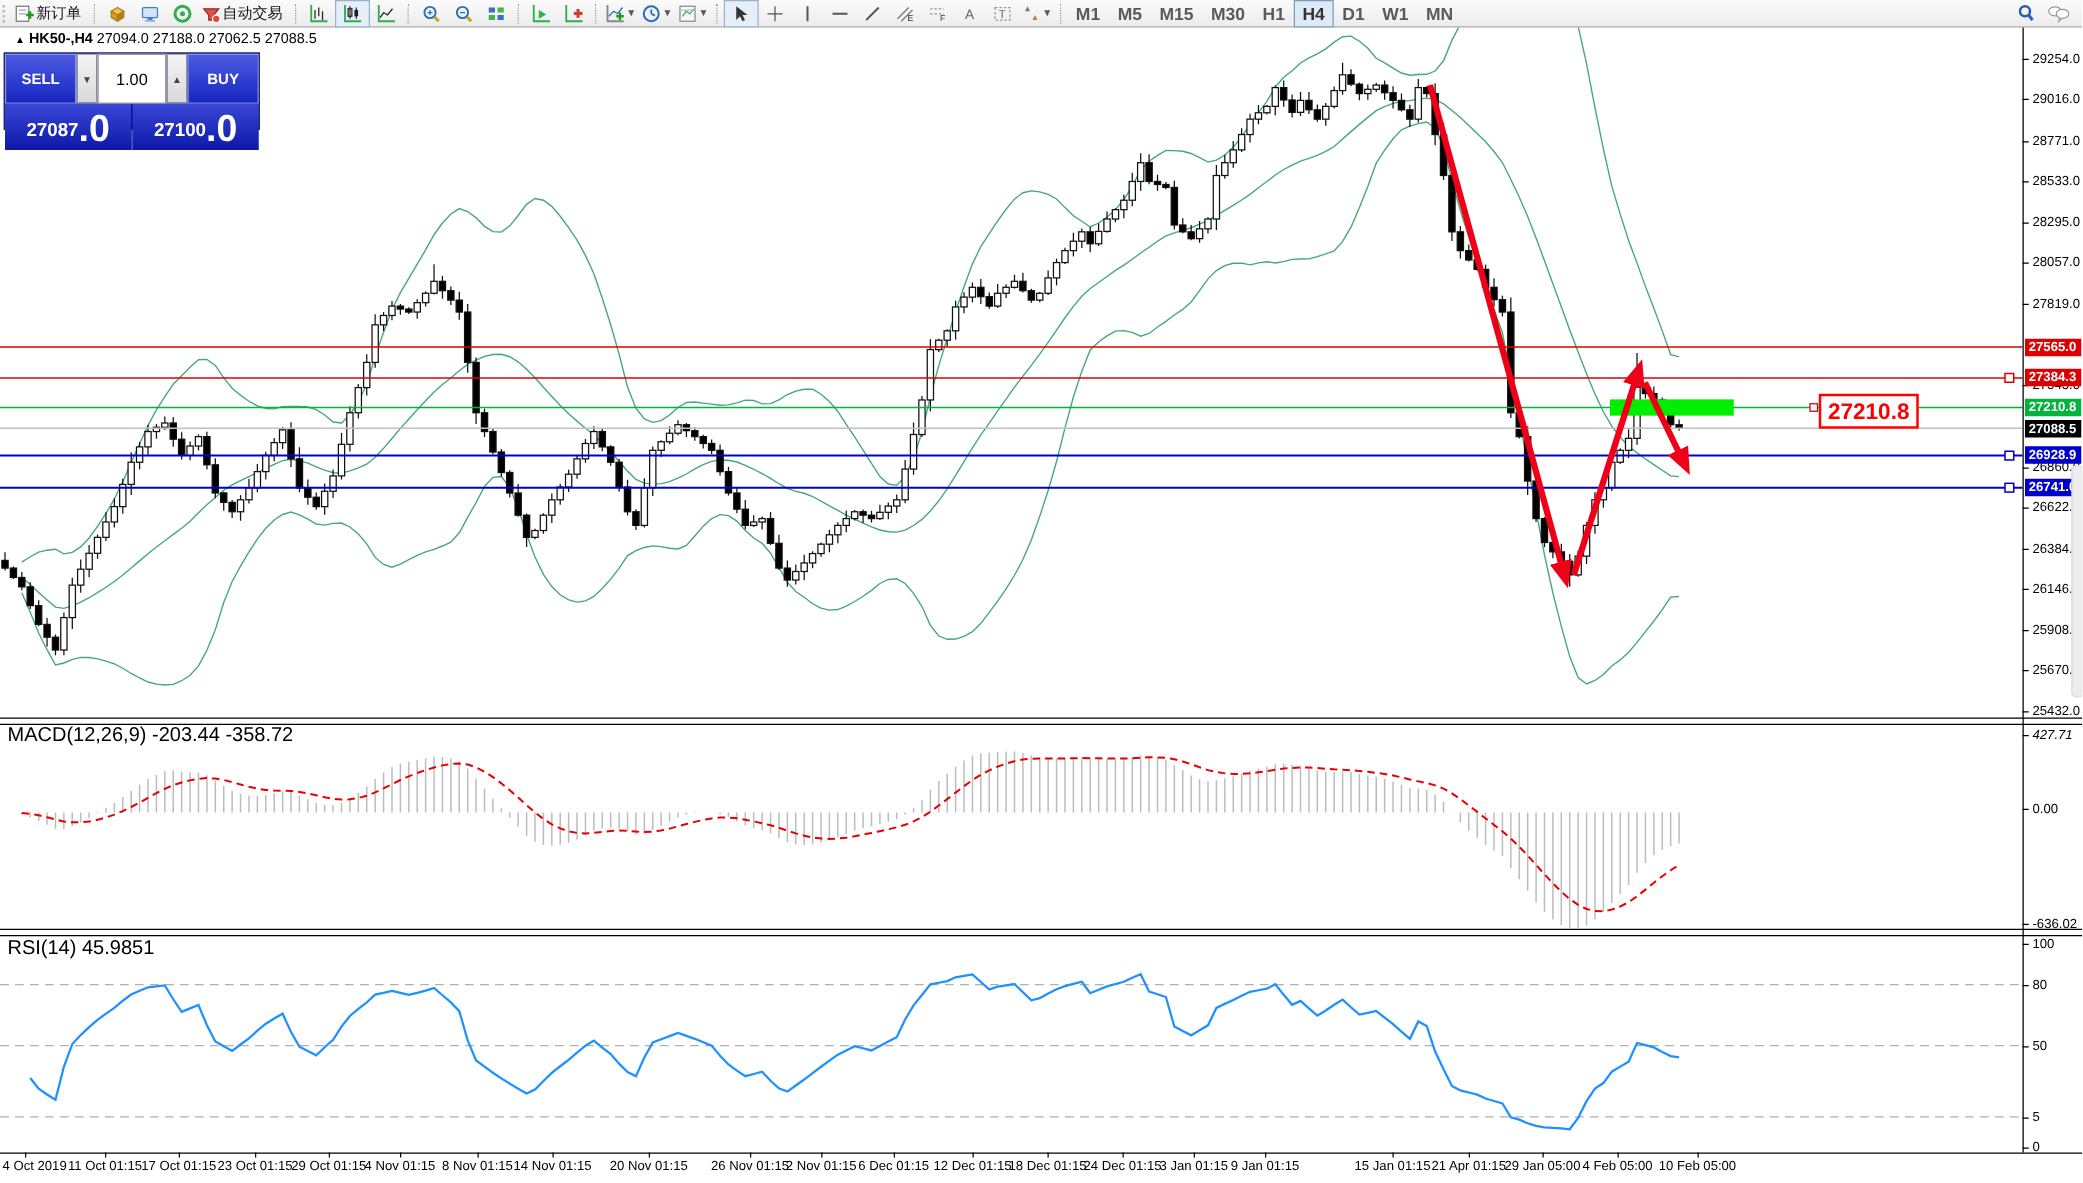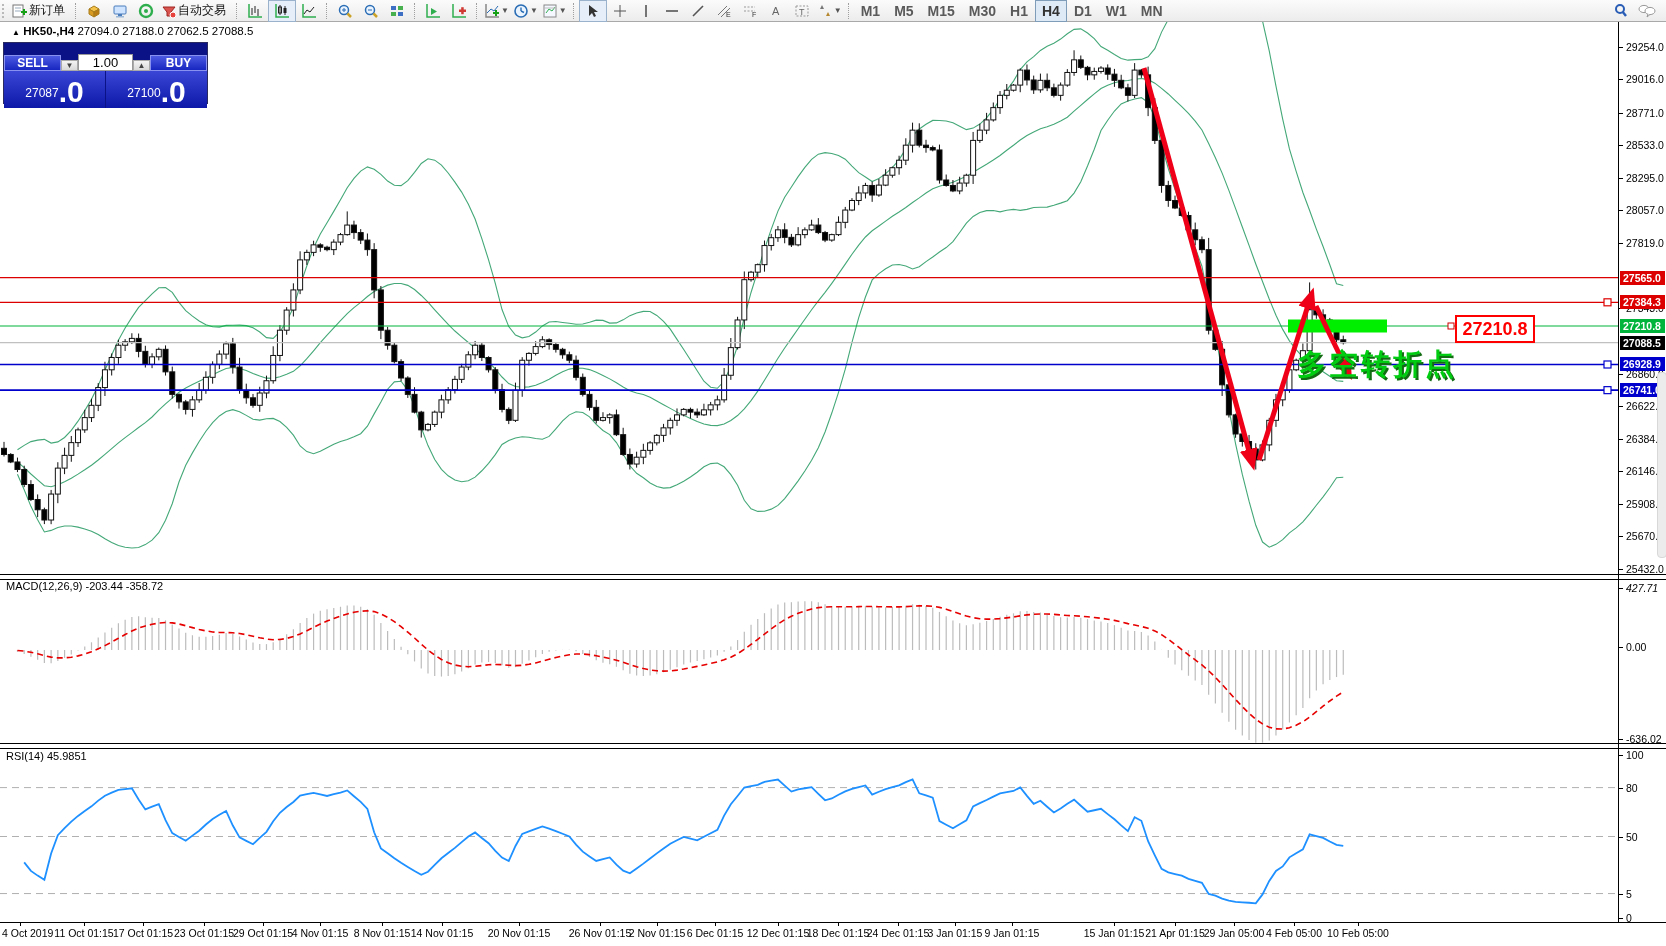--- a/index.html
+++ b/index.html
@@ -22,35 +22,35 @@
   #title-row b{font-weight:bold;}
   .hsep{position:absolute;left:0;width:1666px;height:4px;background:#fff;border-top:1px solid #000;border-bottom:1px solid #000;}
   #vaxis{position:absolute;left:1618px;top:22px;width:1px;height:900px;background:#000;}
   #baseline{position:absolute;left:0;top:922px;width:1666px;height:1px;background:#000;}
   .ytick{position:absolute;left:1626px;transform:translateY(-50%);font-size:10.5px;color:#000;white-space:nowrap;}
   .ydash{position:absolute;left:1618px;width:5px;height:1px;background:#000;}
   .badge{position:absolute;left:1620px;transform:translateY(-50%);font-size:10.5px;font-weight:bold;color:#fff;
          padding:1px 4px 1px 3px;white-space:nowrap;}
   .xlab{position:absolute;top:927px;font-size:10.5px;color:#000;white-space:nowrap;}
   .xdash{position:absolute;top:922px;width:1px;height:4px;background:#000;}
-  .indlabel{position:absolute;left:6px;font-size:11px;color:#000;white-space:nowrap;}
+  .indlabel{position:absolute;left:6px;font-size:16px;color:#000;white-space:nowrap;}
   
   #ocw{position:absolute;left:3px;top:42px;width:205px;height:62px;background:#0a1286;border:1px solid #2a2a60;
        box-sizing:border-box;color:#fff;}
-  #ocw .row1{display:flex;height:28px;align-items:flex-end;}
+  #ocw .row1{display:flex;height:40px;}
   .obtn{background:linear-gradient(#4c5ae2,#1726c0);border:1px solid #8890f0;box-sizing:border-box;color:#fff;
         font-size:12px;font-weight:bold;display:flex;align-items:center;justify-content:center;width:57px;}
   .spin{width:17px;background:linear-gradient(#f4f4f4,#d9d9d9);border:1px solid #aaa;box-sizing:border-box;
         color:#444;font-size:8px;display:flex;align-items:center;justify-content:center;}
   #vol{width:55px;border:1px solid #999;box-sizing:border-box;font-size:13px;text-align:center;
        font-family:"Liberation Sans",sans-serif;padding:0;}
   #ocw .row2{display:flex;height:37px;}
   .oprice{width:102px;display:flex;align-items:flex-end;justify-content:center;
           background:linear-gradient(#3946d6,#0d18a8);}
-  .oprice .m{font-size:12px;font-weight:normal;line-height:30px;}
+  .oprice .m{font-size:15px;font-weight:bold;line-height:30px;}
   .oprice .b{font-size:30px;font-weight:bold;line-height:32px;}
   #ocw .gap{width:1px;background:#0a1286;}
   
   #plabel{position:absolute;left:1455px;top:315px;width:76px;height:24px;border:2px solid #f00;background:#fff;
           color:#f00;font-size:18px;font-weight:bold;display:flex;align-items:center;justify-content:center;}
   #cntext{position:absolute;left:1297px;top:345px;font-size:29px;font-weight:bold;color:#00cc11;
           letter-spacing:3px;text-shadow:2px 2px 0 #136b13;white-space:nowrap;}
   #thumb{position:absolute;left:1657px;top:372px;width:8px;height:184px;background:#ececec;
          border:1px solid #d8d8d8;border-radius:4px;}
   svg text{font-family:"Liberation Sans",sans-serif;}
@@ -1055,16 +1055,15 @@
 <div id="badges">
       <div class="badge" style="top: 277.633px; background: rgb(221, 0, 0);">27565.0</div>
       <div class="badge" style="top: 302.308px; background: rgb(221, 0, 0);">27384.3</div>
       <div class="badge" style="top: 325.999px; background: rgb(0, 180, 60);">27210.8</div>
       <div class="badge" style="top: 342.699px; background: rgb(0, 0, 0);">27088.5</div>
       <div class="badge" style="top: 364.492px; background: rgb(0, 0, 204);">26928.9</div>
       <div class="badge" style="top: 390.15px; background: rgb(0, 0, 204);">26741.0</div>
     </div>
 
 <div id="plabel">27210.8</div>
-<div id="cntext">多空转折点</div>
 <div id="thumb"></div>
 
 </div>
 
 </body></html>

